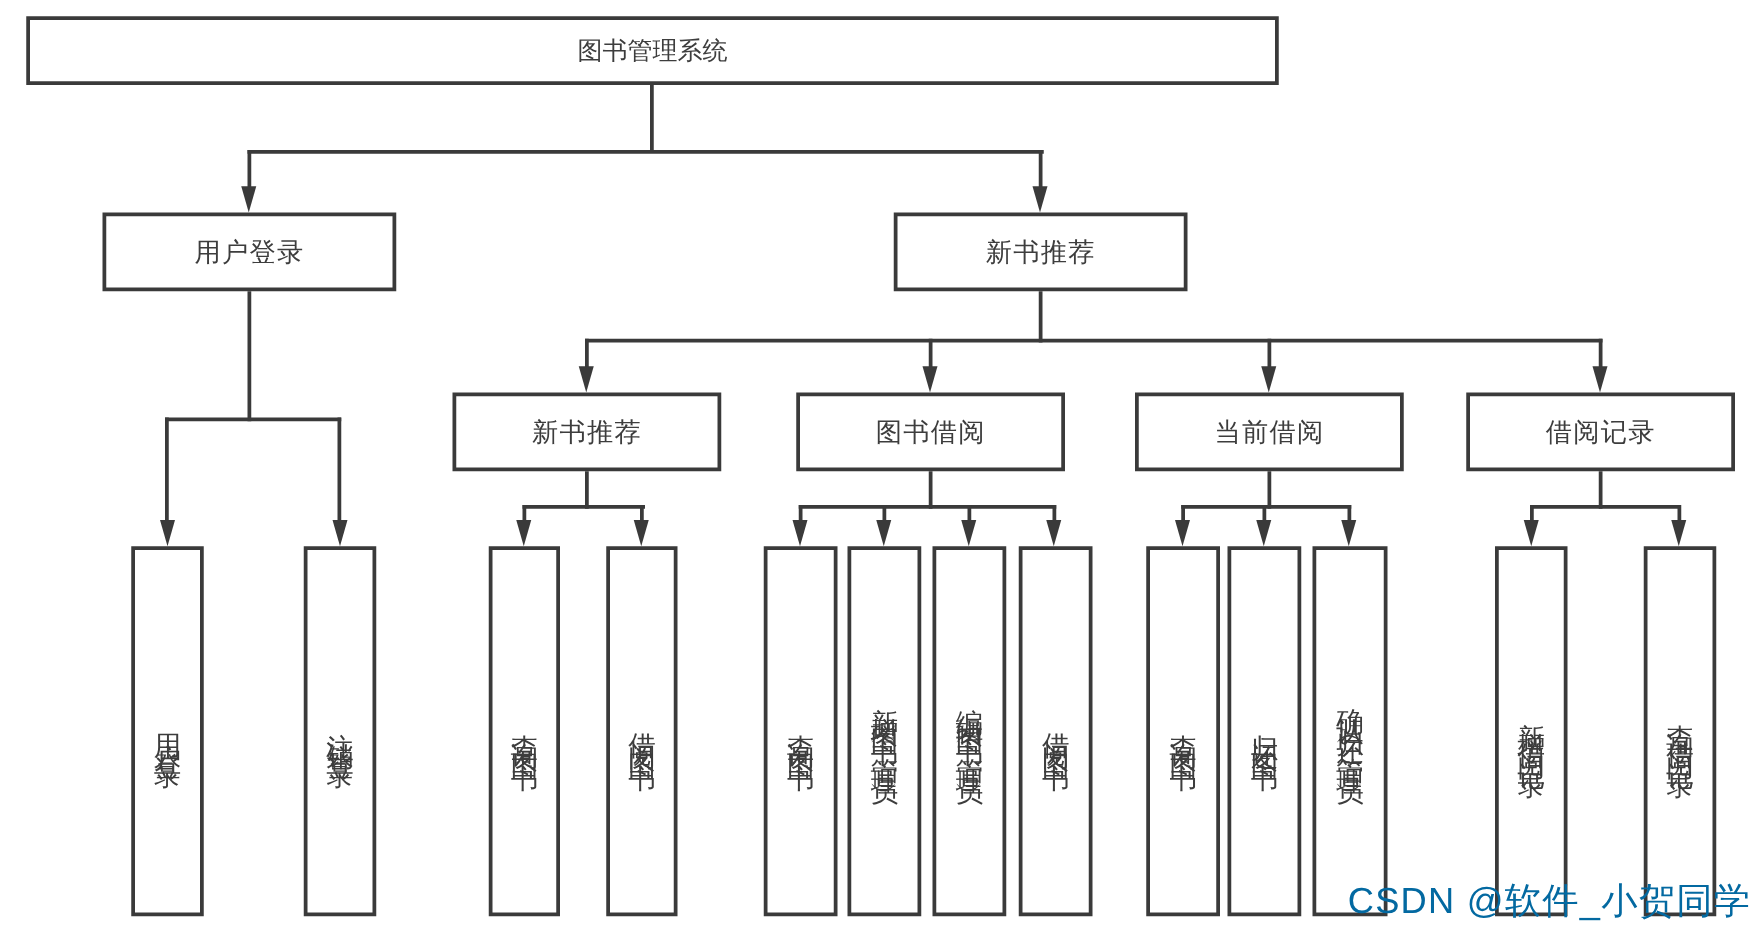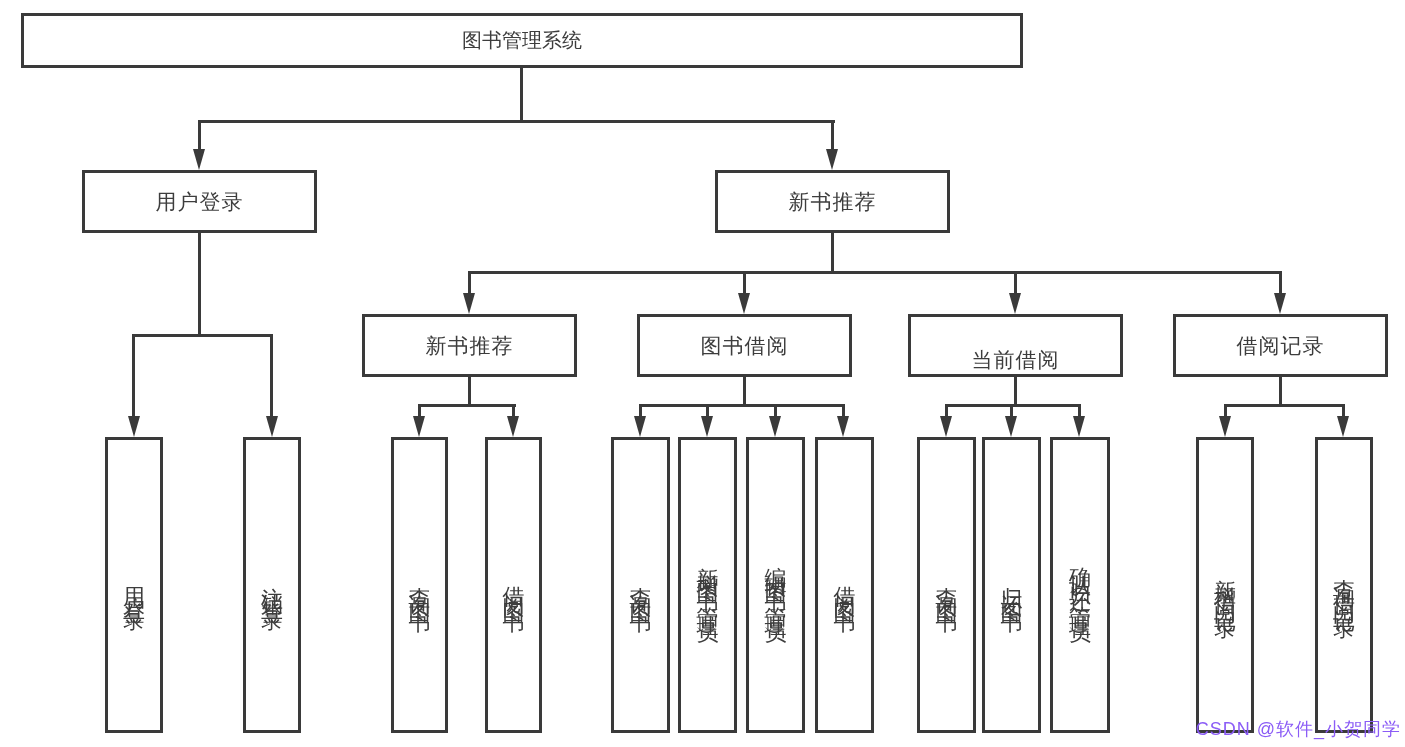--- a/index.html
+++ b/index.html
@@ -49,22 +49,22 @@
     width: 0; height: 0;
     border-left: 6px solid transparent;
     border-right: 6px solid transparent;
     border-top: 21px solid #3a3a3a;
   }
   
   .watermark {
     position: absolute;
     right: 4px;
     bottom: 6px;
-    font-size: 18px;
-    color: #8b5cf6;
+    font-size: 29px;
+    color: #0369a1;
     letter-spacing: 1px;
     white-space: nowrap;
   }
 </style>
 </head>
 <body>
 
 <div class="canvas">
 
   <div class="node root-node" style="left:21px; top:13px; width:1002px; height:55px;">
@@ -80,21 +80,21 @@
   </div>
 
   <div class="node h-node" style="left:637px; top:314px; width:215px; height:63px;">
     <span>图书借阅</span>
   </div>
 
   <div class="node h-node" style="left:362px; top:314px; width:215px; height:63px;">
     <span>新书推荐</span>
   </div>
 
-  <div class="node h-node" style="left:908px; top:314px; width:215px; height:63px;align-items:flex-end;">
+  <div class="node h-node" style="left:908px; top:314px; width:215px; height:63px;">
     <span>当前借阅</span>
   </div>
 
   <div class="node h-node" style="left:1173px; top:314px; width:215px; height:63px;">
     <span>借阅记录</span>
   </div>
 
   <div class="node leaf" style="left:105px; top:437px; width:58px; height:296px;">
     <span>用户登录</span>
   </div>

